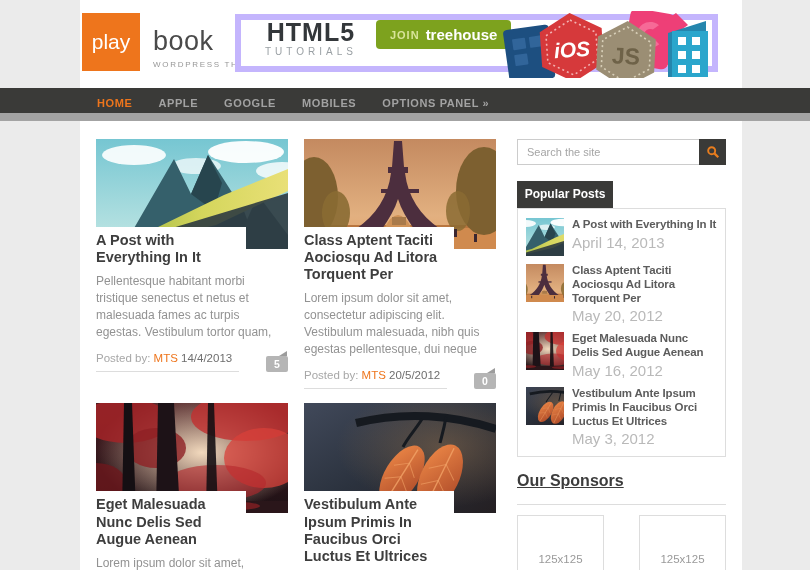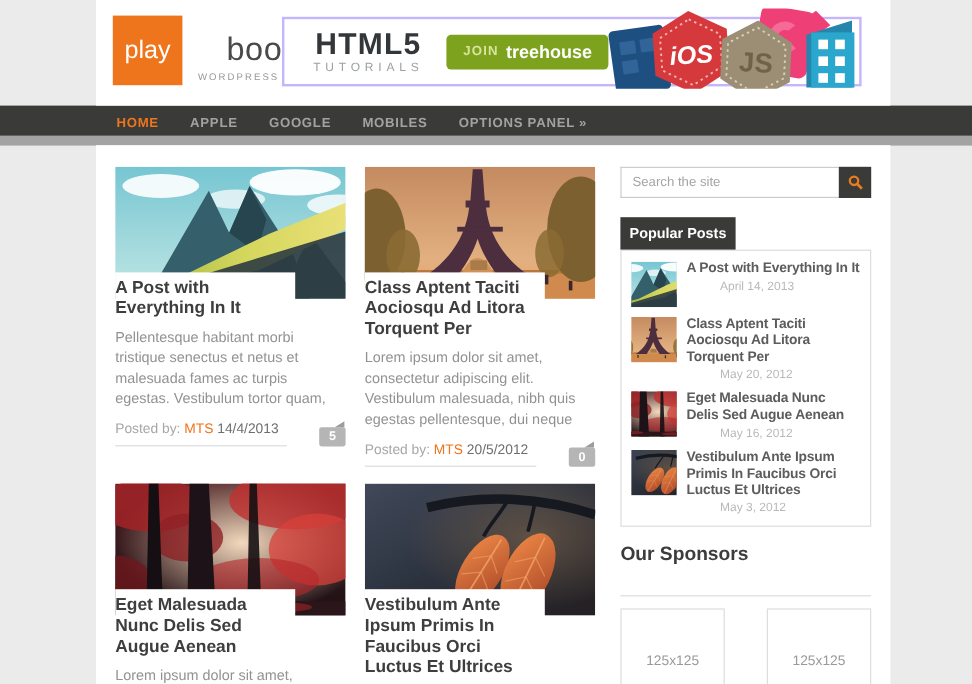--- a/index.html
+++ b/index.html
@@ -2,27 +2,27 @@
 <html><head>
 <meta charset="utf-8">
 <style>
   * { margin:0; padding:0; box-sizing:border-box; }
   html,body { width:810px; height:570px; overflow:hidden; }
   body { background:#ebebeb; font-family:"Liberation Sans", sans-serif; position:relative; }
   .container { width:662px; margin-left:80px; }
 
   
   .site-header .container { background:#fff; height:88px; position:relative; }
-  .logo-wrap { position:absolute; left:14px; top:13px; display:flex; cursor:pointer;text-align:center; }
+  .logo-wrap { position:absolute; left:2px; top:13px; display:flex; cursor:pointer; }
   .logo-box { width:58px; height:58px; background:#ee751c; color:#fff; display:flex; align-items:center; justify-content:center; font-size:21px; }
   .logo-text { margin-left:13px; padding-top:13px; }
   .logo-book { font-size:27px; color:#4a4a4a; letter-spacing:.5px; }
   .logo-tag { font-size:8px; color:#979797; letter-spacing:1.7px; margin-top:3px; }
 
-  .banner { position:absolute; left:155px; top:14px; width:483px; height:58px; background:#fff; border:2px solid #c4b5fd; display:flex; align-items:center; cursor:pointer; }
+  .banner { position:absolute; left:155px; top:14px; width:483px; height:58px; background:#fff; border:6px solid #c4b5fd; display:flex; cursor:pointer; }
   .banner-brand { margin-left:24px; text-align:center; }
   .banner-title { font-size:25px; font-weight:bold; color:#33373a; letter-spacing:1px; line-height:1; }
   .banner-sub { font-size:10px; color:#9aa0a4; letter-spacing:4px; margin-top:1px; }
   .banner-btn { margin-left:19px; background:#7da21e; border:none; border-radius:4px; height:29px; padding:0 14px; cursor:pointer; display:flex; align-items:center; }
   .btn-pre { color:#d8e49a; font-size:11px; font-weight:bold; letter-spacing:1px; margin-right:6px; }
   .btn-main { color:#fff; font-size:15px; font-weight:bold; }
   .banner-badges { position:absolute; right:0; top:-9px; width:212px; height:67px; }
 
   
   .navbar { background:#3a3a38; border-bottom:8px solid #a3a3a3; height:33px; }
@@ -54,22 +54,22 @@
   .tabs { display:flex; margin-top:16px; }
   .tab { height:27px; line-height:27px; text-align:center; font-size:12px; font-weight:bold; cursor:pointer; }
   .tab.active { background:#3a3a38; color:#fff; width:96px; }
   .tab.inactive { color:#a9a9a9; flex:1; }
   .popular-box { border:1px solid #ddd; padding:9px 8px 1px; }
   .pp-item { display:flex; margin-bottom:8px; cursor:pointer; }
   .pp-thumb { width:38px; height:38px; flex:none; }
   .pp-thumb svg { width:38px; height:38px; display:block; }
   .pp-body { margin-left:8px; }
   .pp-title { font-size:11.5px; font-weight:bold; color:#5c5c5c; line-height:1.2; letter-spacing:-.15px; }
-  .pp-date { font-size:10px; color:#b9b9b9; margin-top:2px;margin-left:28px; }
-  .sponsors-heading { margin-top:15px; font-size:16px; font-weight:bold; color:#3c3c3c; padding-bottom:24px; border-bottom:1px solid #ddd; }
+  .pp-date { font-size:15px; color:#b9b9b9; margin-top:2px; }
+  .sponsors-heading { margin-top:15px; font-size:16px; font-weight:bold; color:#3c3c3c; padding-bottom:14px; border-bottom:1px solid #ddd;text-decoration:underline; }
   .sponsor-row { display:flex; justify-content:space-between; margin-top:10px; }
   .sponsor-box { width:87px; height:87px; border:1px solid #ddd; display:flex; align-items:center; justify-content:center; font-size:11.5px; color:#9a9a9a; cursor:pointer; }
   .hidden-defs { position:absolute; width:0; height:0; overflow:hidden; }
 </style>
 </head>
 <body>
 
 <svg class="hidden-defs" aria-hidden="true">
   <defs>
     <linearGradient id="mSky" x1="0" y1="0" x2="0" y2="1">

